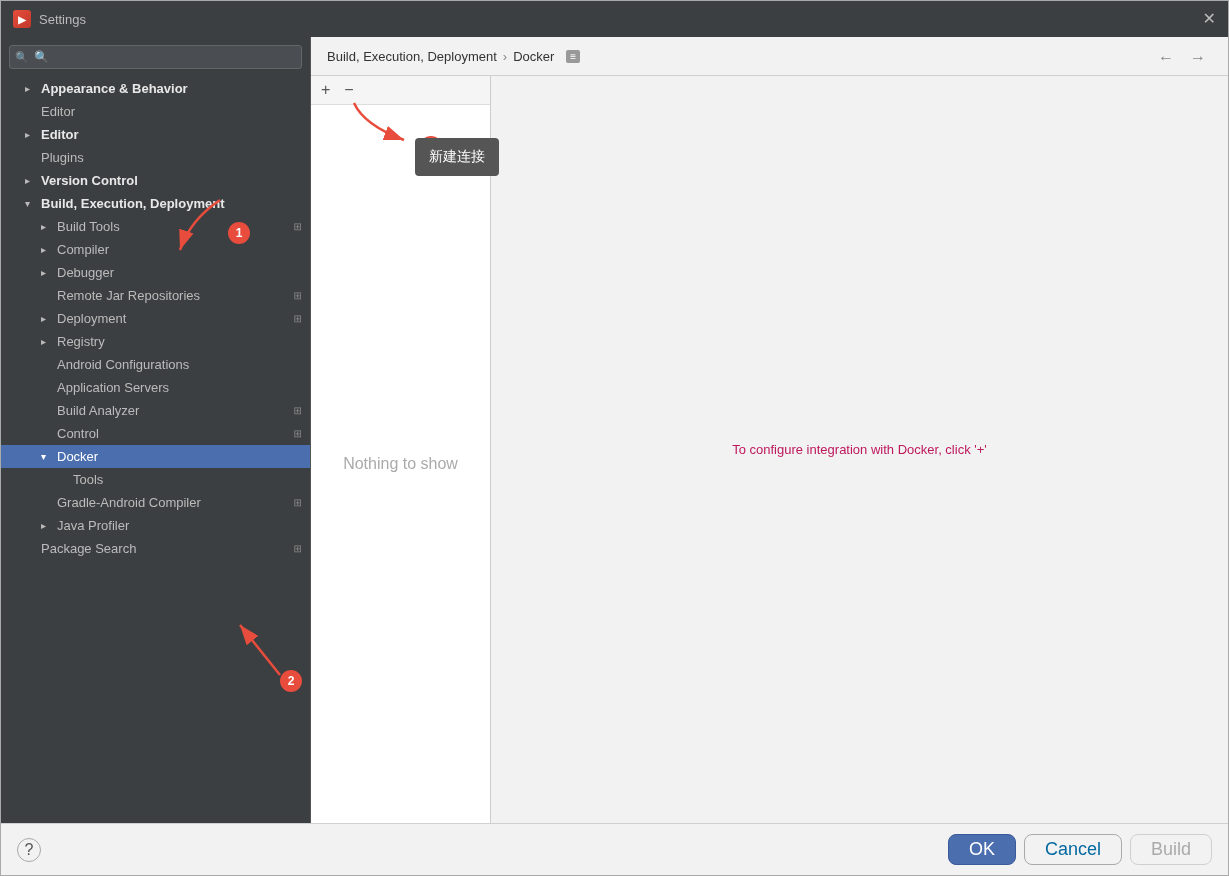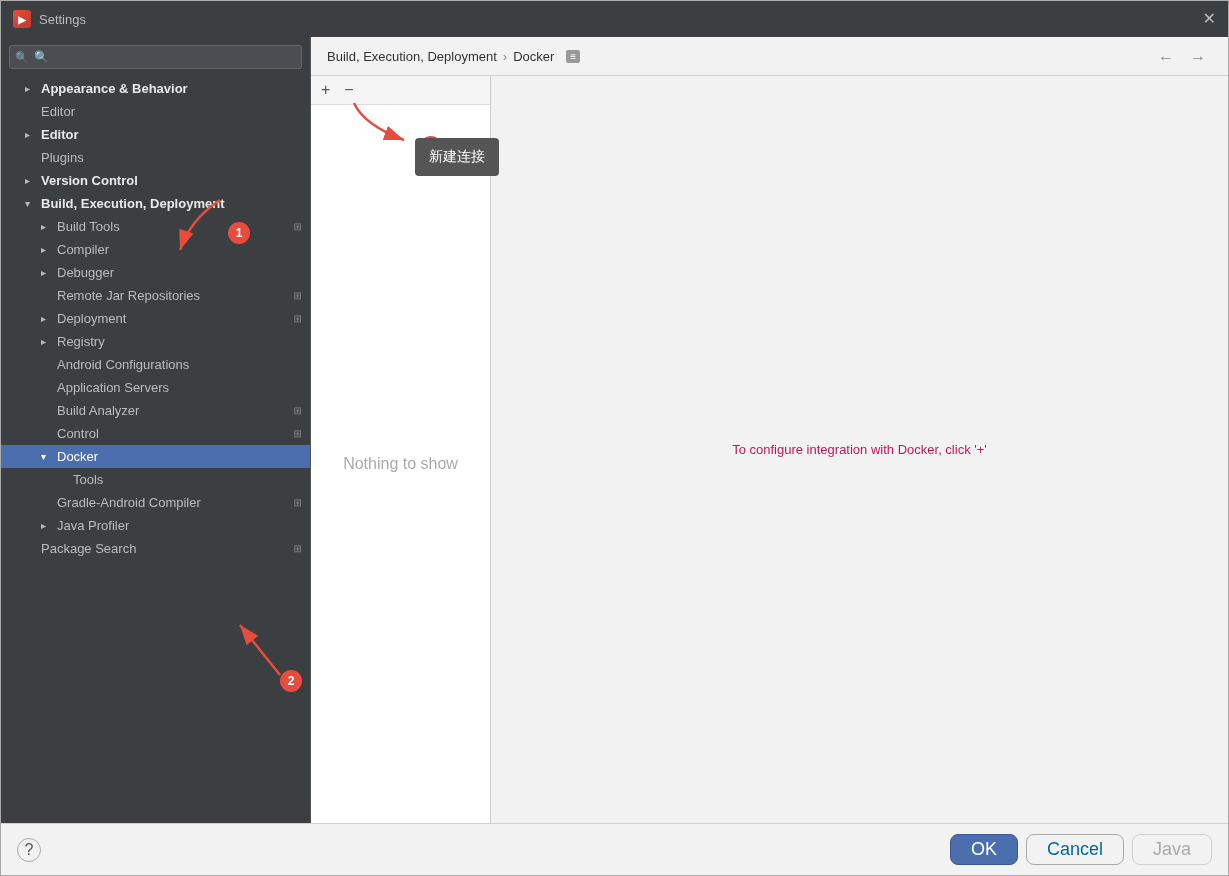--- a/index.html
+++ b/index.html
@@ -446,21 +446,21 @@
       </div>
     </div>
 
     <div class="footer">
       <div class="footer-left">
         <span>?</span>
       </div>
       <div class="footer-right">
         <button class="btn btn-primary">OK</button>
         <button class="btn btn-default">Cancel</button>
-        <button class="btn btn-disabled">Java</button>
+        <button class="btn btn-disabled">Build</button>
       </div>
     </div>
   </div>
 
   <div class="new-connection-tooltip">
     <span>新建连接</span>
   </div>
 
   <div style="position:absolute;top:222px;left:228px;pointer-events:none;">
     <div style="width:22px;height:22px;border-radius:50%;background:#e74c3c;color:white;font-size:12px;font-weight:bold;display:flex;align-items:center;justify-content:center;">

